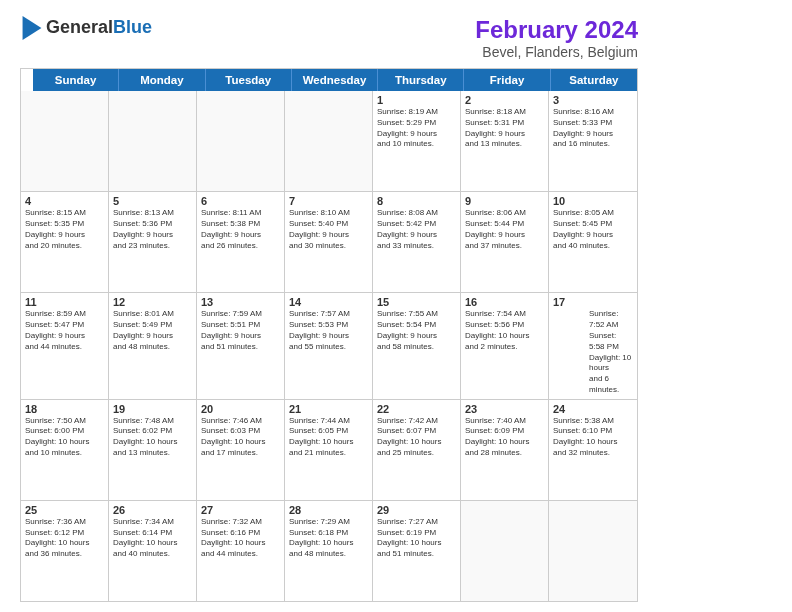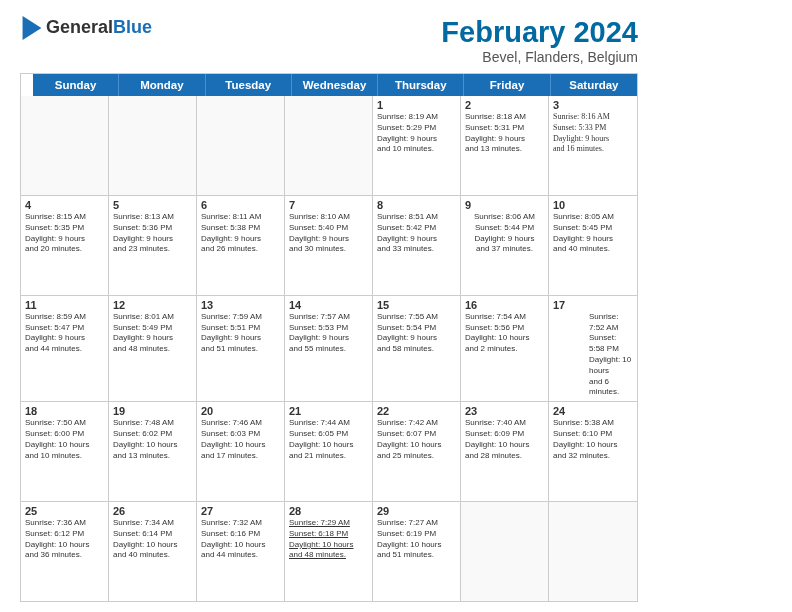--- a/index.html
+++ b/index.html
@@ -29,23 +29,23 @@
     }
     .logo-arrow {
       width: 20px;
       height: 24px;
       margin-left: 2px;
     }
     .title-block {
       text-align: right;
     }
     .month-year {
-      font-size: 29px;
+      font-size: 24px;
       font-weight: bold;
-      color: #0369a1;
+      color: #6d28d9;
     }
     .location {
       font-size: 14px;
       color: #555;
     }
     .calendar {
       flex: 1;
       display: flex;
       flex-direction: column;
       border: 1px solid #ccc;
@@ -147,21 +147,21 @@
           </div>
           <div class="cal-cell">
             <span class="day-num">2</span>
             <div class="cell-text" style="white-space: pre-line;">Sunrise: 8:18 AM
 Sunset: 5:31 PM
 Daylight: 9 hours
 and 13 minutes.</div>
           </div>
           <div class="cal-cell">
             <span class="day-num">3</span>
-            <div class="cell-text" style="white-space: pre-line; font-family: Liberation Serif, serif;">Sunrise: 8:16 AM
+            <div class="cell-text" style="white-space: pre-line;">Sunrise: 8:16 AM
 Sunset: 5:33 PM
 Daylight: 9 hours
 and 16 minutes.</div>
           </div>
         </div>
         <div class="cal-row">
           <div class="cal-cell">
             <span class="day-num">4</span>
             <div class="cell-text" style="white-space: pre-line;">Sunrise: 8:15 AM
 Sunset: 5:35 PM
@@ -184,28 +184,28 @@
           </div>
           <div class="cal-cell">
             <span class="day-num">7</span>
             <div class="cell-text" style="white-space: pre-line;">Sunrise: 8:10 AM
 Sunset: 5:40 PM
 Daylight: 9 hours
 and 30 minutes.</div>
           </div>
           <div class="cal-cell">
             <span class="day-num">8</span>
-            <div class="cell-text" style="white-space: pre-line;">Sunrise: 8:51 AM
+            <div class="cell-text" style="white-space: pre-line;">Sunrise: 8:08 AM
 Sunset: 5:42 PM
 Daylight: 9 hours
 and 33 minutes.</div>
           </div>
           <div class="cal-cell">
             <span class="day-num">9</span>
-            <div class="cell-text" style="white-space: pre-line; text-align: center;">Sunrise: 8:06 AM
+            <div class="cell-text" style="white-space: pre-line;">Sunrise: 8:06 AM
 Sunset: 5:44 PM
 Daylight: 9 hours
 and 37 minutes.</div>
           </div>
           <div class="cal-cell">
             <span class="day-num">10</span>
             <div class="cell-text" style="white-space: pre-line;">Sunrise: 8:05 AM
 Sunset: 5:45 PM
 Daylight: 9 hours
 and 40 minutes.</div>
@@ -330,21 +330,21 @@
           </div>
           <div class="cal-cell">
             <span class="day-num">27</span>
             <div class="cell-text" style="white-space: pre-line;">Sunrise: 7:32 AM
 Sunset: 6:16 PM
 Daylight: 10 hours
 and 44 minutes.</div>
           </div>
           <div class="cal-cell">
             <span class="day-num">28</span>
-            <div class="cell-text" style="white-space: pre-line; text-decoration: underline;">Sunrise: 7:29 AM
+            <div class="cell-text" style="white-space: pre-line;">Sunrise: 7:29 AM
 Sunset: 6:18 PM
 Daylight: 10 hours
 and 48 minutes.</div>
           </div>
           <div class="cal-cell">
             <span class="day-num">29</span>
             <div class="cell-text" style="white-space: pre-line;">Sunrise: 7:27 AM
 Sunset: 6:19 PM
 Daylight: 10 hours
 and 51 minutes.</div>

